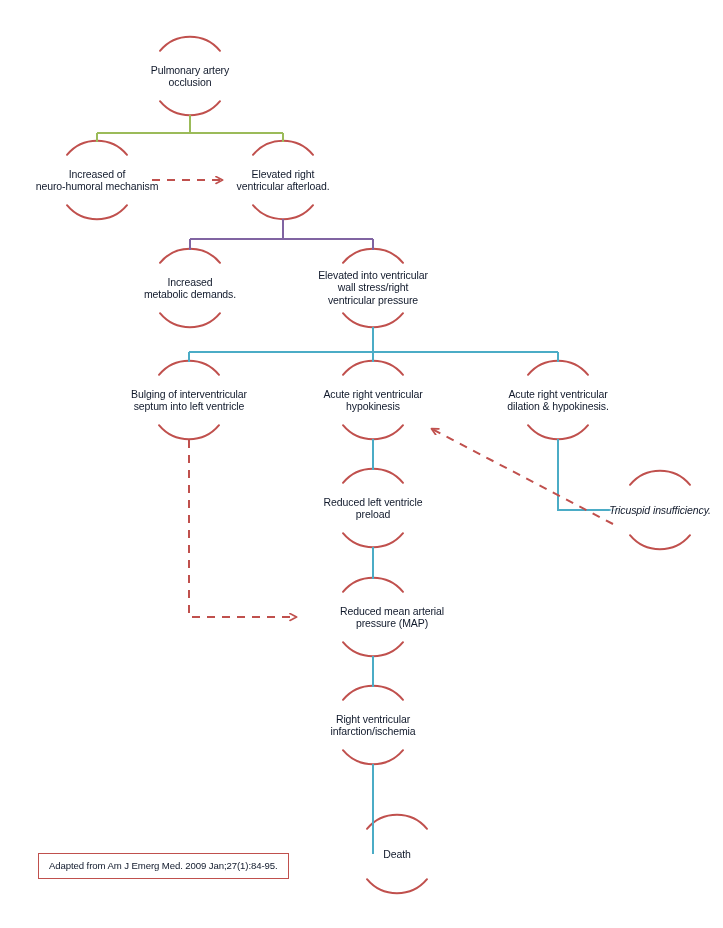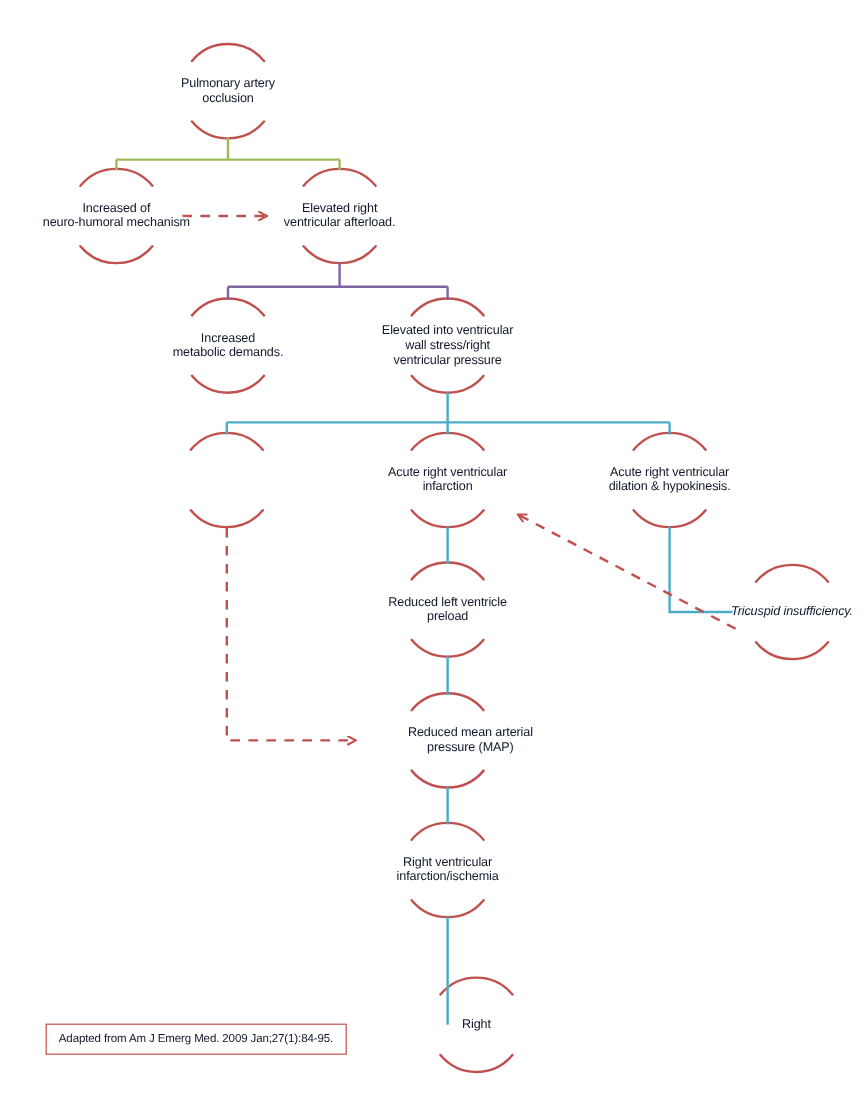--- a/index.html
+++ b/index.html
@@ -167,25 +167,31 @@
   </div>
 
   <div class="node" style="left:373px; top:288px;">
     <div>
       <span class="node-label">Elevated into ventricular</span>
       <span class="node-label">wall stress/right</span>
       <span class="node-label">ventricular pressure</span>
     </div>
   </div>
 
+  <div class="node" style="left:189px; top:400px;">
+    <div>
+      <span class="node-label">Bulging of interventricular</span>
+      <span class="node-label">septum into left ventricle</span>
+    </div>
+  </div>
 
   <div class="node" style="left:373px; top:400px;">
     <div>
       <span class="node-label">Acute right ventricular</span>
-      <span class="node-label">infarction</span>
+      <span class="node-label">hypokinesis</span>
     </div>
   </div>
 
   <div class="node" style="left:558px; top:400px;">
     <div>
       <span class="node-label">Acute right ventricular</span>
       <span class="node-label">dilation &amp; hypokinesis.</span>
     </div>
   </div>
 
@@ -211,19 +217,19 @@
 
   <div class="node" style="left:373px; top:725px;">
     <div>
       <span class="node-label">Right ventricular</span>
       <span class="node-label">infarction/ischemia</span>
     </div>
   </div>
 
   <div class="node" style="left:397px; top:854px;">
     <div>
-      <span class="node-label">Right</span>
+      <span class="node-label">Death</span>
     </div>
   </div>
 
   <div class="citation" style="left:38px; top:853px;">Adapted from Am J Emerg Med. 2009 Jan;27(1):84-95.</div>
 
 </div>
 
 </body></html>

